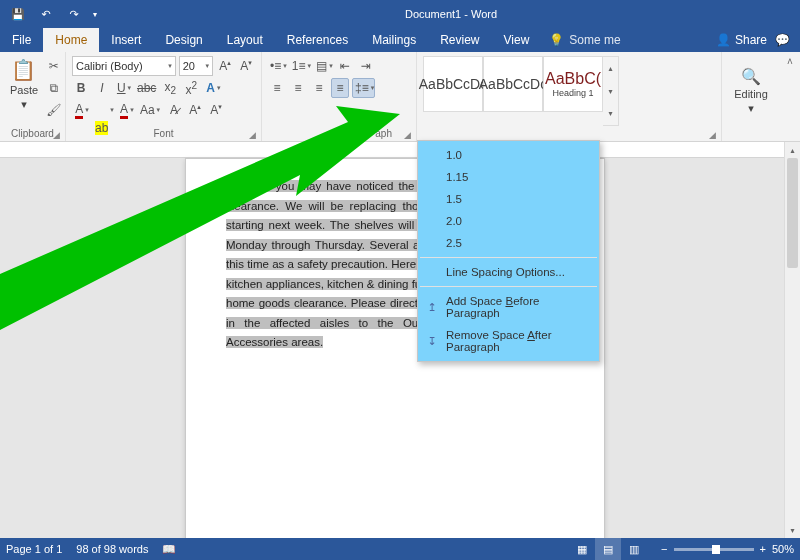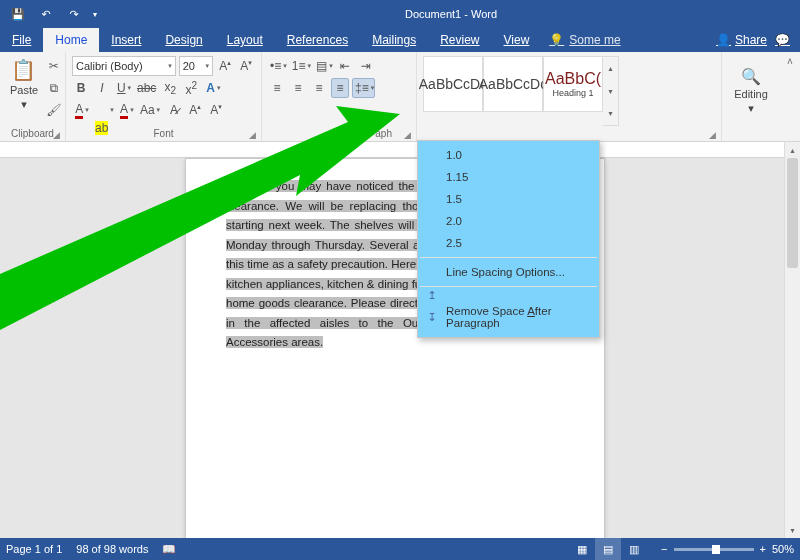--- a/index.html
+++ b/index.html
@@ -8,24 +8,24 @@
   
   .titlebar { height: 28px; background: #2b579a; color: #fff; display: flex; align-items: center; font-size: 11px; }
   .titlebar .qat { display: flex; gap: 0; padding-left: 4px; }
   .qat-btn { width: 28px; height: 28px; display: flex; align-items: center; justify-content: center; cursor: pointer; }
   .titlebar .title-center { flex: 1; text-align: center; }
   .titlebar .title-right { display: flex; align-items: center; gap: 0; }
   .title-right .sign-in { padding: 0 10px; }
   .win-btn { width: 44px; height: 28px; display:flex; align-items:center; justify-content:center; cursor:pointer;}
 
   
-  .tabstrip { height: 24px; background: #2b579a; display: flex; align-items: stretch; font-size: 12px; color: #fff; text-decoration: underline; }
+  .tabstrip { height: 24px; background: #2b579a; display: flex; align-items: stretch; font-size: 12px; color: #fff; }
   .tab { padding: 0 12px; display:flex; align-items:center; cursor:pointer; }
   .tab.file { font-weight: normal; }
-  .tab.active { background: #f3f3f3; color: #1d4ed8; }
+  .tab.active { background: #f3f3f3; color: #a16207; }
   .tab-tellme { display:flex; align-items:center; gap:5px; margin-left:8px; opacity:.85;}
   .tab-right { margin-left:auto; display:flex; align-items:center; gap:8px; padding-right:10px;}
   .share { display:flex; align-items:center; gap:4px; cursor:pointer;}
 
   
   .ribbon { height: 90px; background: #f3f3f3; border-bottom: 1px solid #d4d4d4; display:flex; font-size:11px; color:#444; }
   .group { border-right: 1px solid #e0e0e0; padding: 4px 6px 2px 6px; display:flex; flex-direction:column; position:relative; }
   .group .group-body { flex:1; display:flex; gap:2px; }
   .group .group-label { text-align:center; font-size:10px; color:#666; padding-top:2px; position:relative;}
   .dialog-launcher { position:absolute; right:2px; bottom:1px; width:10px; height:10px; font-size:9px; color:#888; cursor:pointer;}
@@ -346,20 +346,21 @@
   <div class="dd-item">
       <span>2.5</span>
     </div>
   <div class="dd-sep"></div>
   <div class="dd-item">
       <span>Line Spacing Options...</span>
     </div>
   <div class="dd-sep"></div>
   <div class="dd-item">
     <span class="dd-icon">↥</span>
+    <span><span>Add Space </span><u class="access">B</u><span>efore Paragraph</span></span>
   </div>
   <div class="dd-item">
     <span class="dd-icon">↧</span>
     <span><span>Remove Space </span><u class="access">A</u><span>fter Paragraph</span></span>
   </div>
 </div>
 
 <svg class="arrow-layer" width="800" height="560">
   <defs></defs>
   <polygon points="0,274 0,330 300,175 296,196 400,114 336,106 348,122" fill="#00c000"></polygon>

